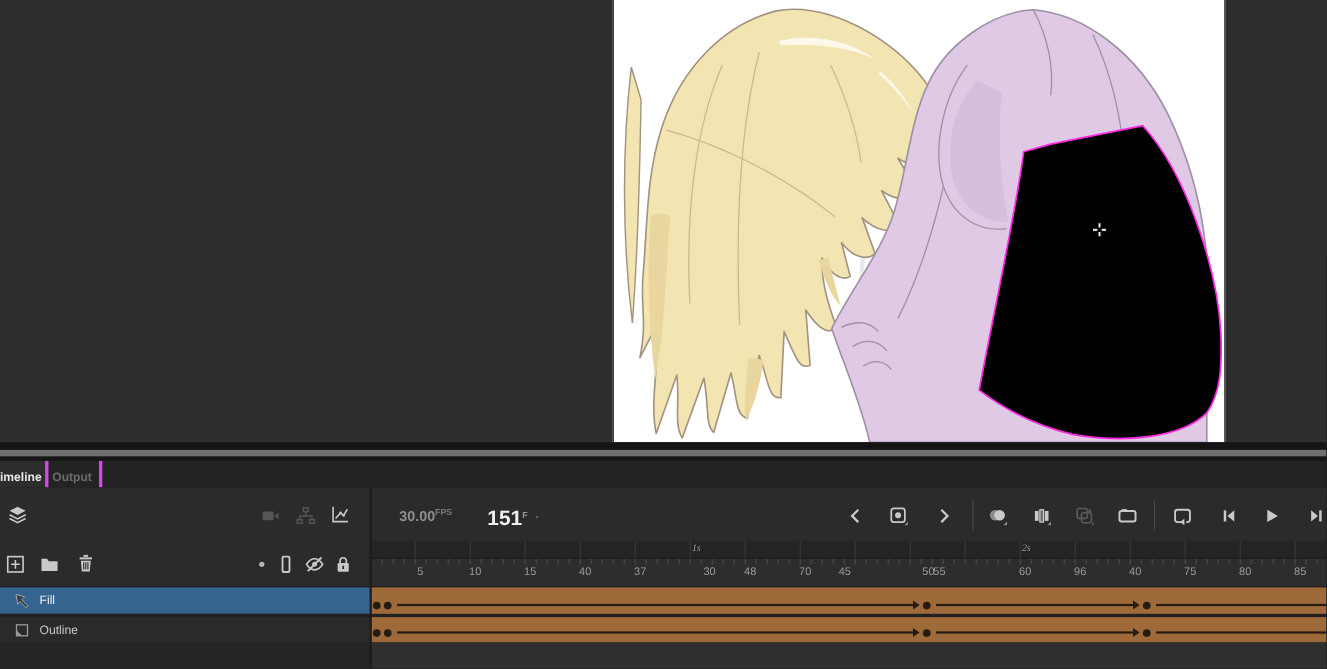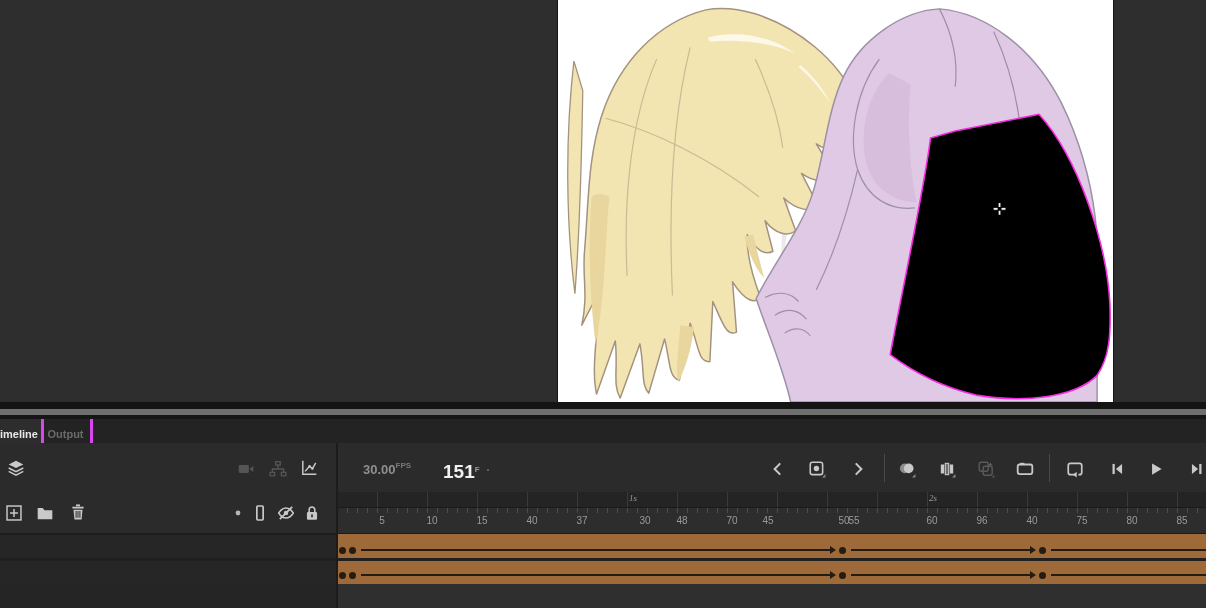--- a/index.html
+++ b/index.html
@@ -295,21 +295,40 @@
       </svg>
   </span>
   <span class="abs icon" style="left:303px;top:504px;">
     <svg width="18" height="18" viewBox="0 0 16 16">
         <rect x="3.5" y="7" width="9" height="7" rx="1" fill="#c9c9c9"></rect>
       <path d="M5.5 7 V5.2 a2.5 2.5 0 0 1 5 0 V7" fill="none" stroke="#c9c9c9" stroke-width="1.4"></path>
       <rect x="7.3" y="9.2" width="1.4" height="2.6" fill="#2b2b2b"></rect>
       </svg>
   </span>
 
+  <div class="abs layer-row" id="layer-row-fill" style="top: 534px; height: 24px; background: rgb(53, 100, 143);">
+    <span class="icon" style="margin-left:12px;width:16px;height:16px;">
+      <svg width="16" height="16" viewBox="0 0 16 16">
+          <path fill="#3f3f3f" stroke="#9fb3c6" stroke-width="0.8" d="M2.5 2.5 L10.5 4.5 L7.8 7.2 L13.5 12.9 L11.6 14.5 L6.2 8.8 L4.2 11.5 Z"></path>
+        </svg>
+    </span>
+    <span class="layer-name" style="margin-left:8px;color:#f0f0f0;">Fill</span>
+
+  </div>
   <div class="abs row-gap"></div>
+  <div class="abs layer-row" id="layer-row-outline" style="top:561px;height:23px;background:#2a2a2a;width:336px;">
+    <span class="icon" style="margin-left:12px;width:16px;height:16px;">
+      <svg width="16" height="16" viewBox="0 0 16 16">
+          <rect x="3" y="3" width="10" height="10" fill="none" stroke="#9a9a9a" stroke-width="1.2"></rect>
+          <path d="M3 13 L8 13 L3 8 Z" fill="#9a9a9a"></path>
+        </svg>
+    </span>
+    <span class="layer-name" style="margin-left:8px;color:#c8c8c8;">Outline</span>
+
+  </div>
 
   <div class="abs seconds-band" id="seconds-band">
       <div class="sec-cell-line" style="left: 40px;"></div>
       <div class="sec-cell-line" style="left: 90px;"></div>
       <div class="sec-cell-line" style="left: 140px;"></div>
       <div class="sec-cell-line" style="left: 190px;"></div>
       <div class="sec-cell-line" style="left: 240px;"></div>
       <div class="sec-cell-line" style="left: 290px;"></div>
       <div class="sec-cell-line" style="left: 340px;"></div>
       <div class="sec-cell-line" style="left: 390px;"></div>

